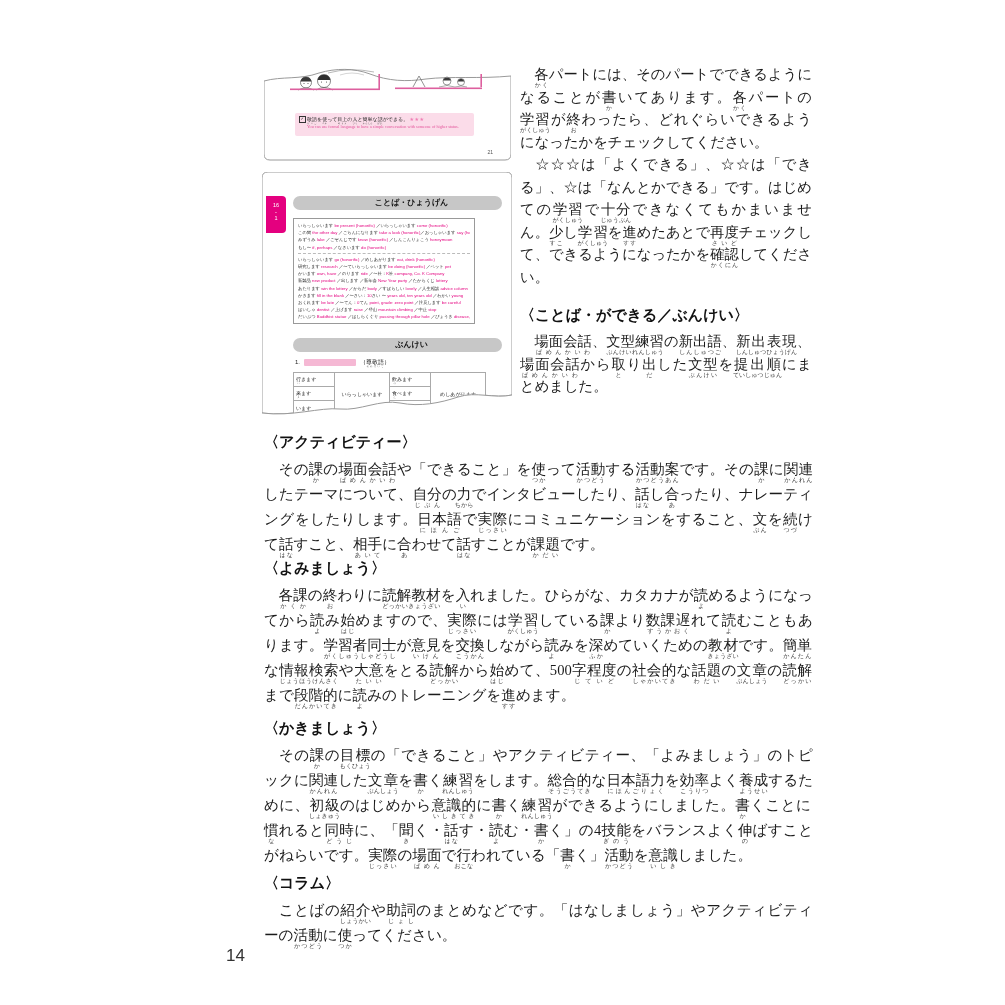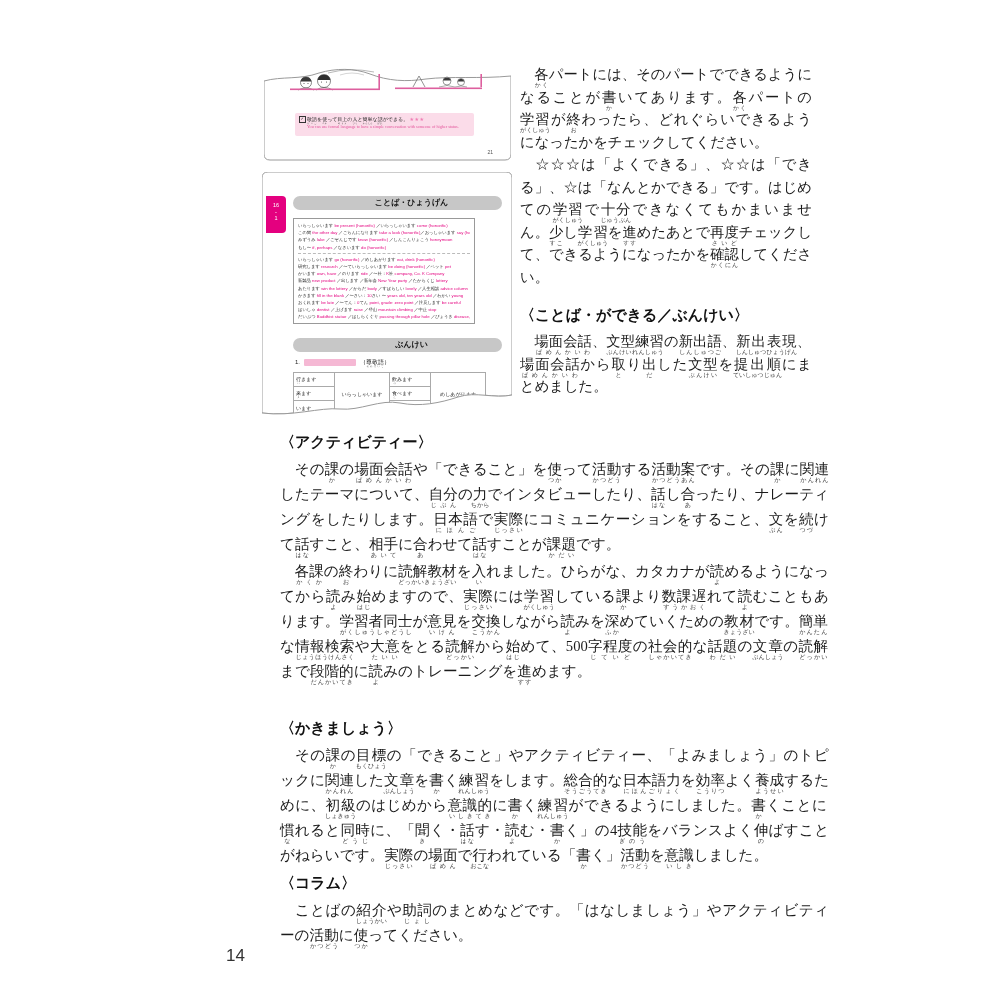--- a/index.html
+++ b/index.html
@@ -6,21 +6,21 @@
   .page{position:relative;width:1005px;height:1005px;background:#fff;overflow:hidden;
         font-family:"Liberation Serif","DejaVu Serif",serif;color:#1b1b1b;}
 
   
   .shead{font-family:"Liberation Sans","DejaVu Sans",sans-serif;font-weight:bold;
          font-size:15px;margin:0 0 5px 0;color:#111;}
   .paras p.jp{margin:0;text-align:justify;}
   .rightcol{position:absolute;left:520px;top:63px;width:292px;}
   .rightcol .paras p.jp{font-size:14.3px;line-height:22.5px;}
   .rightcol .mt{display:block;margin-top:18px;}
-  .sec{position:absolute;left:280px;width:549px;}
+  .sec{position:absolute;left:264px;width:549px;}
   .sec .paras p.jp{font-size:14.6px;line-height:25px;}
   ruby{ruby-position:under;}
   rt{font-size:0.42em;color:#3a3a3a;letter-spacing:0;}
 
   
   .thumb{position:absolute;}
   .thumb svg.outline{position:absolute;left:0;top:0;z-index:0;}
   .tcontent{position:absolute;left:0;top:0;right:0;bottom:0;z-index:1;}
   .tear{position:absolute;left:0;bottom:0;z-index:3;}
 
@@ -190,20 +190,21 @@
     </section>
   </div>
 
   <section class="sec" style="top:433px;">
     <h3 class="shead">〈アクティビティー〉</h3>
     <div class="paras">
         <p class="jp">　その<ruby>課<rt>か</rt></ruby>の<ruby>場面会話<rt>ばめんかいわ</rt></ruby>や「できること」を<ruby>使<rt>つか</rt></ruby>って<ruby>活動<rt>かつどう</rt></ruby>する<ruby>活動案<rt>かつどうあん</rt></ruby>です。その<ruby>課<rt>か</rt></ruby>に<ruby>関連<rt>かんれん</rt></ruby>したテーマについて、<ruby>自分<rt>じぶん</rt></ruby>の<ruby>力<rt>ちから</rt></ruby>でインタビューしたり、<ruby>話<rt>はな</rt></ruby>し<ruby>合<rt>あ</rt></ruby>ったり、ナレーティングをしたりします。<ruby>日本語<rt>にほんご</rt></ruby>で<ruby>実際<rt>じっさい</rt></ruby>にコミュニケーションをすること、<ruby>文<rt>ぶん</rt></ruby>を<ruby>続<rt>つづ</rt></ruby>けて<ruby>話<rt>はな</rt></ruby>すこと、<ruby>相手<rt>あいて</rt></ruby>に<ruby>合<rt>あ</rt></ruby>わせて<ruby>話<rt>はな</rt></ruby>すことが<ruby>課題<rt>かだい</rt></ruby>です。</p>
       </div>
   </section>
   <section class="sec" style="top:559px;">
+    <h3 class="shead">〈よみましょう〉</h3>
     <div class="paras">
         <p class="jp">　<ruby>各課<rt>かくか</rt></ruby>の<ruby>終<rt>お</rt></ruby>わりに<ruby>読解教材<rt>どっかいきょうざい</rt></ruby>を<ruby>入<rt>い</rt></ruby>れました。ひらがな、カタカナが<ruby>読<rt>よ</rt></ruby>めるようになってから<ruby>読<rt>よ</rt></ruby>み<ruby>始<rt>はじ</rt></ruby>めますので、<ruby>実際<rt>じっさい</rt></ruby>には<ruby>学習<rt>がくしゅう</rt></ruby>している<ruby>課<rt>か</rt></ruby>より<ruby>数課遅<rt>すうかおく</rt></ruby>れて<ruby>読<rt>よ</rt></ruby>むこともあります。<ruby>学習者同士<rt>がくしゅうしゃどうし</rt></ruby>が<ruby>意見<rt>いけん</rt></ruby>を<ruby>交換<rt>こうかん</rt></ruby>しながら<ruby>読<rt>よ</rt></ruby>みを<ruby>深<rt>ふか</rt></ruby>めていくための<ruby>教材<rt>きょうざい</rt></ruby>です。<ruby>簡単<rt>かんたん</rt></ruby>な<ruby>情報検索<rt>じょうほうけんさく</rt></ruby>や<ruby>大意<rt>たいい</rt></ruby>をとる<ruby>読解<rt>どっかい</rt></ruby>から<ruby>始<rt>はじ</rt></ruby>めて、500<ruby>字程度<rt>じていど</rt></ruby>の<ruby>社会的<rt>しゃかいてき</rt></ruby>な<ruby>話題<rt>わだい</rt></ruby>の<ruby>文章<rt>ぶんしょう</rt></ruby>の<ruby>読解<rt>どっかい</rt></ruby>まで<ruby>段階的<rt>だんかいてき</rt></ruby>に<ruby>読<rt>よ</rt></ruby>みのトレーニングを<ruby>進<rt>すす</rt></ruby>めます。</p>
       </div>
   </section>
   <section class="sec" style="top:719px;">
     <h3 class="shead">〈かきましょう〉</h3>
     <div class="paras">
         <p class="jp">　その<ruby>課<rt>か</rt></ruby>の<ruby>目標<rt>もくひょう</rt></ruby>の「できること」やアクティビティー、「よみましょう」のトピックに<ruby>関連<rt>かんれん</rt></ruby>した<ruby>文章<rt>ぶんしょう</rt></ruby>を<ruby>書<rt>か</rt></ruby>く<ruby>練習<rt>れんしゅう</rt></ruby>をします。<ruby>総合的<rt>そうごうてき</rt></ruby>な<ruby>日本語力<rt>にほんごりょく</rt></ruby>を<ruby>効率<rt>こうりつ</rt></ruby>よく<ruby>養成<rt>ようせい</rt></ruby>するために、<ruby>初級<rt>しょきゅう</rt></ruby>のはじめから<ruby>意識的<rt>いしきてき</rt></ruby>に<ruby>書<rt>か</rt></ruby>く<ruby>練習<rt>れんしゅう</rt></ruby>ができるようにしました。<ruby>書<rt>か</rt></ruby>くことに<ruby>慣<rt>な</rt></ruby>れると<ruby>同時<rt>どうじ</rt></ruby>に、「<ruby>聞<rt>き</rt></ruby>く・<ruby>話<rt>はな</rt></ruby>す・<ruby>読<rt>よ</rt></ruby>む・<ruby>書<rt>か</rt></ruby>く」の4<ruby>技能<rt>ぎのう</rt></ruby>をバランスよく<ruby>伸<rt>の</rt></ruby>ばすことがねらいです。<ruby>実際<rt>じっさい</rt></ruby>の<ruby>場面<rt>ばめん</rt></ruby>で<ruby>行<rt>おこな</rt></ruby>われている「<ruby>書<rt>か</rt></ruby>く」<ruby>活動<rt>かつどう</rt></ruby>を<ruby>意識<rt>いしき</rt></ruby>しました。</p>
       </div>
   </section>

